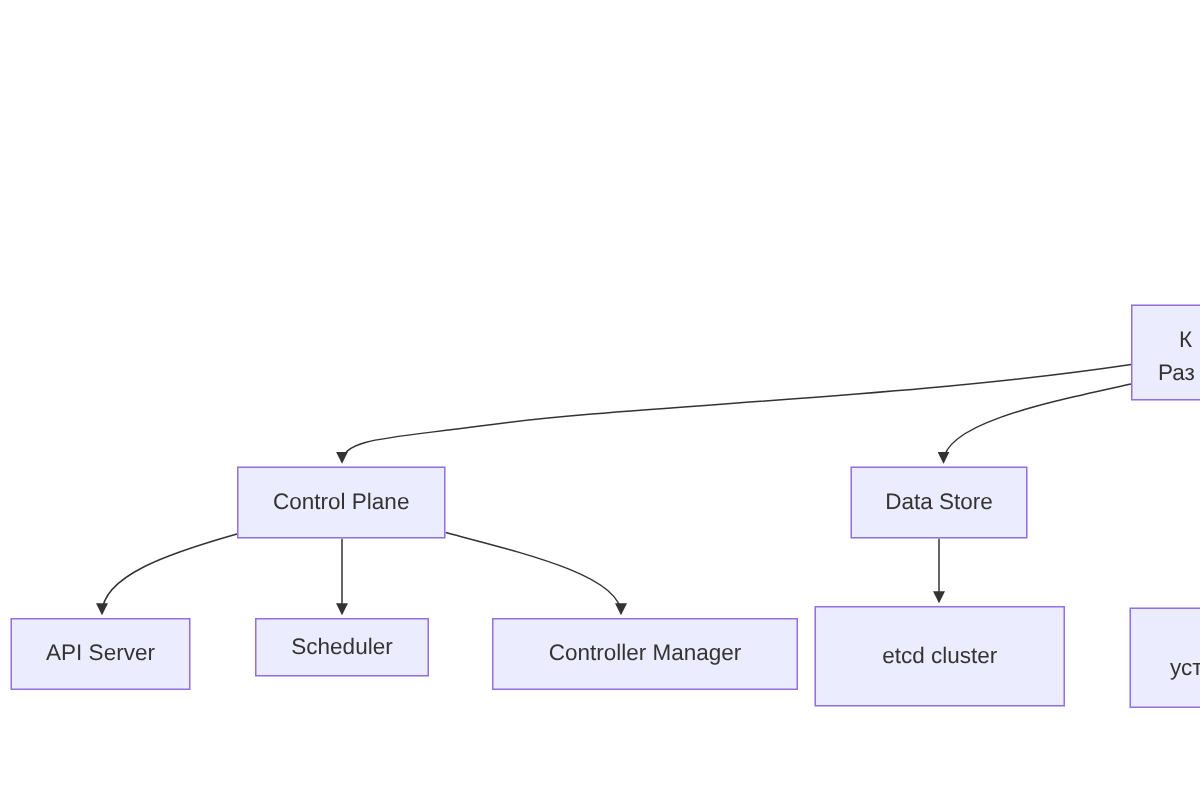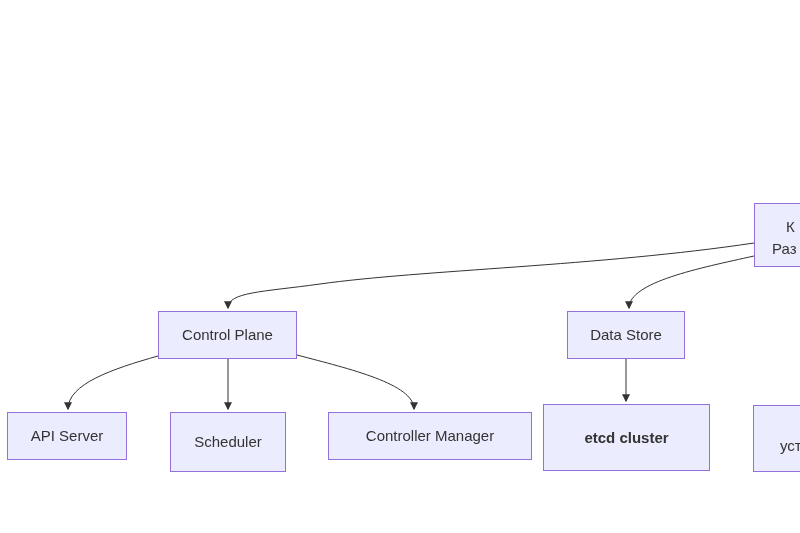--- a/index.html
+++ b/index.html
@@ -46,23 +46,23 @@
     justify-content: center;
     text-align: center;
     line-height: 22px;
     white-space: nowrap;
   }
   
   .node-root               { left: 754px; top: 203px; width: 246px; height: 64px; }
   .node-control-plane      { left: 158px; top: 311px; width: 139px; height: 48px; }
   .node-data-store         { left: 567px; top: 311px; width: 118px; height: 48px; }
   .node-api-server         { left:   7px; top: 412px; width: 120px; height: 48px; }
-  .node-scheduler          { left: 170px; top: 412px; width: 116px; height: 60px; }
+  .node-scheduler          { left: 170px; top: 412px; width: 116px; height: 39px; }
   .node-controller-manager { left: 328px; top: 412px; width: 204px; height: 48px; }
-  .node-etcd               { left: 543px; top: 404px; width: 167px; height: 67px; font-weight: bold; }
+  .node-etcd               { left: 543px; top: 404px; width: 167px; height: 67px; }
   .node-worker             { left: 753px; top: 405px; width: 247px; height: 67px; }
   
   .node-root, .node-worker { display: block; }
   .node-root .frag-line1  { position: absolute; left: 31px; top: 12px; }
   .node-root .frag-line2  { position: absolute; left: 17px; top: 34px; }
   .node-worker .frag-line2 { position: absolute; left: 26px; top: 29px; }
 </style>
 </head>
 <body>
 

